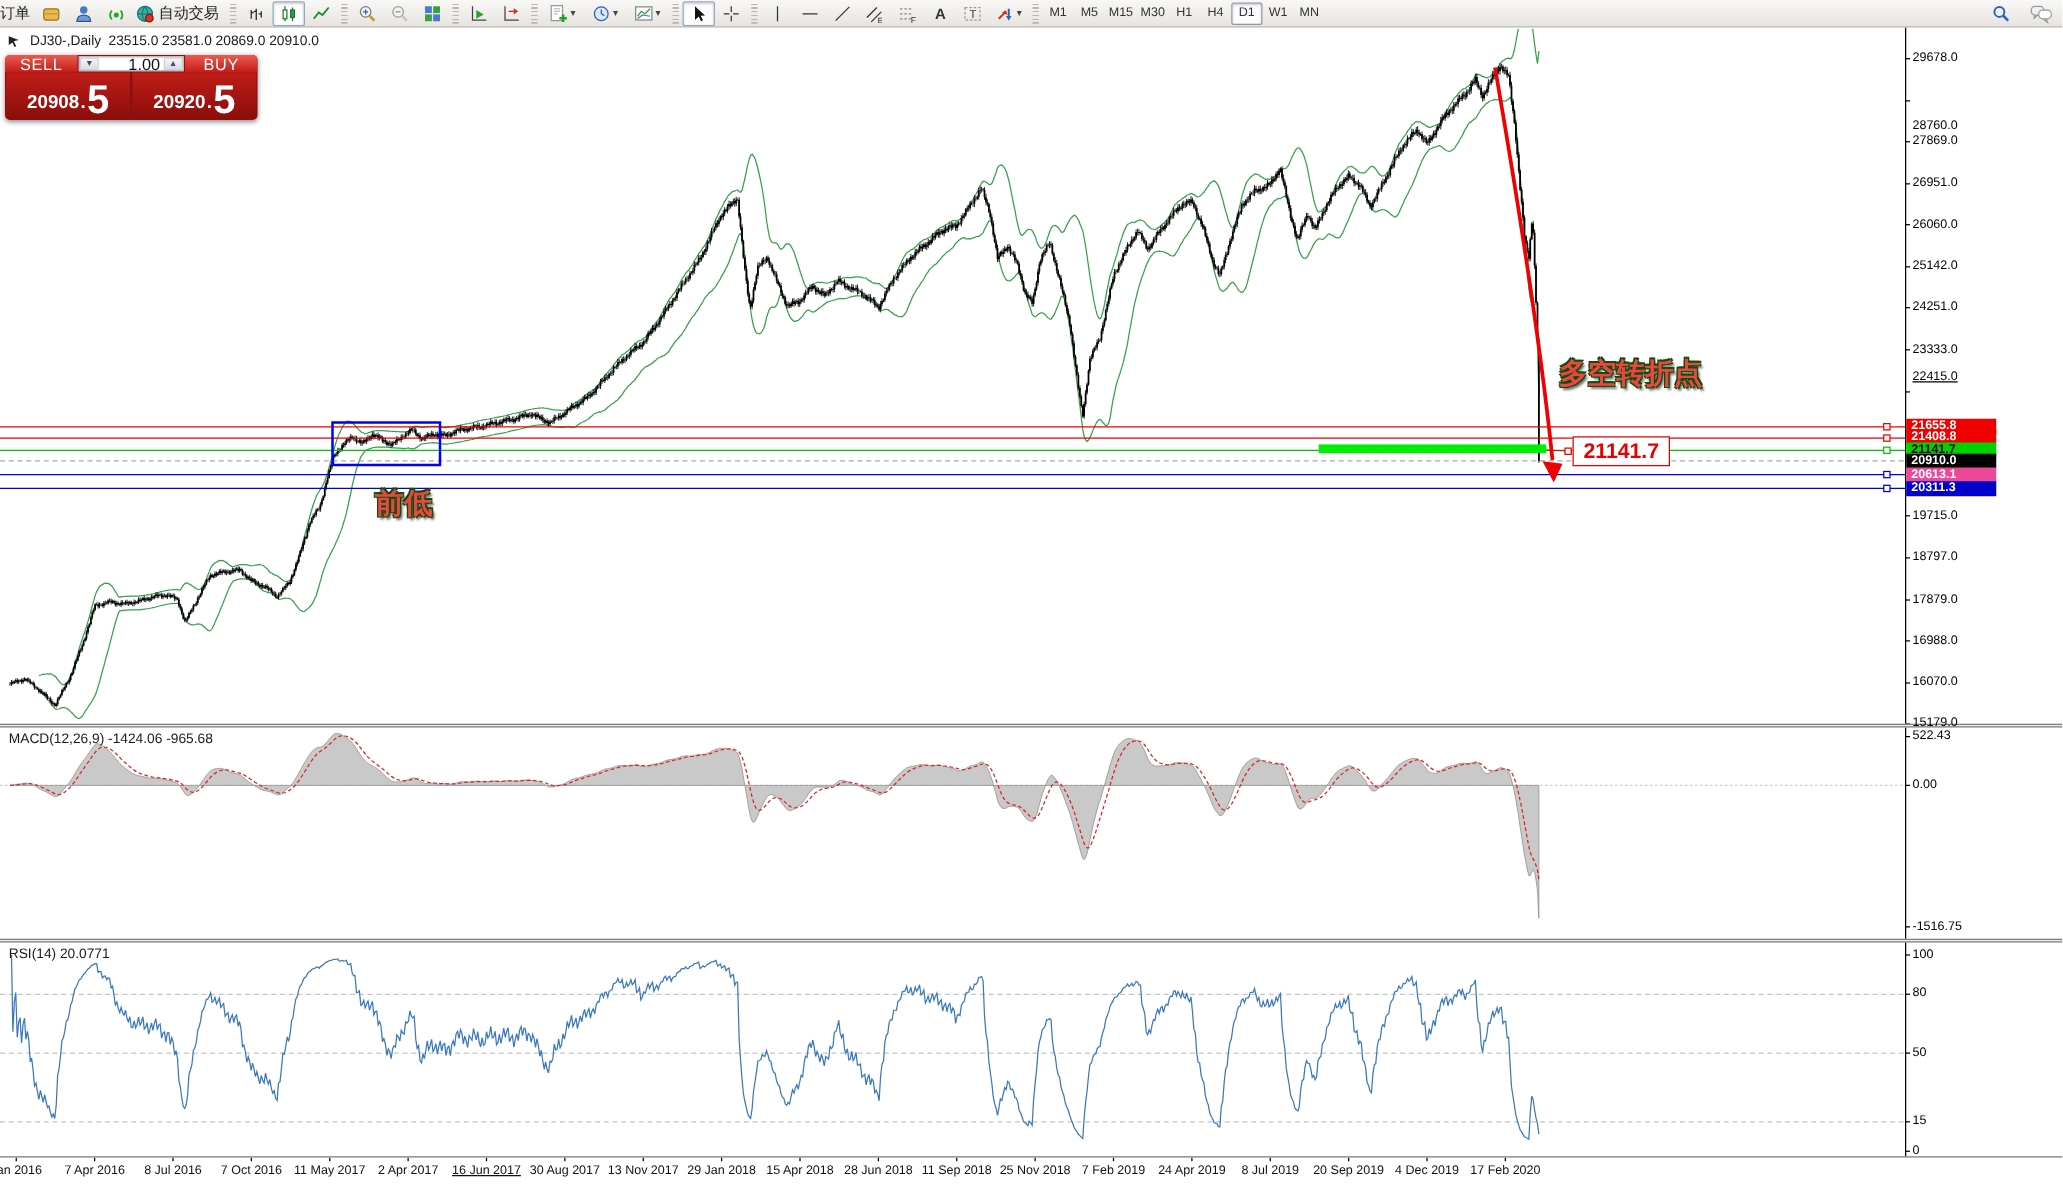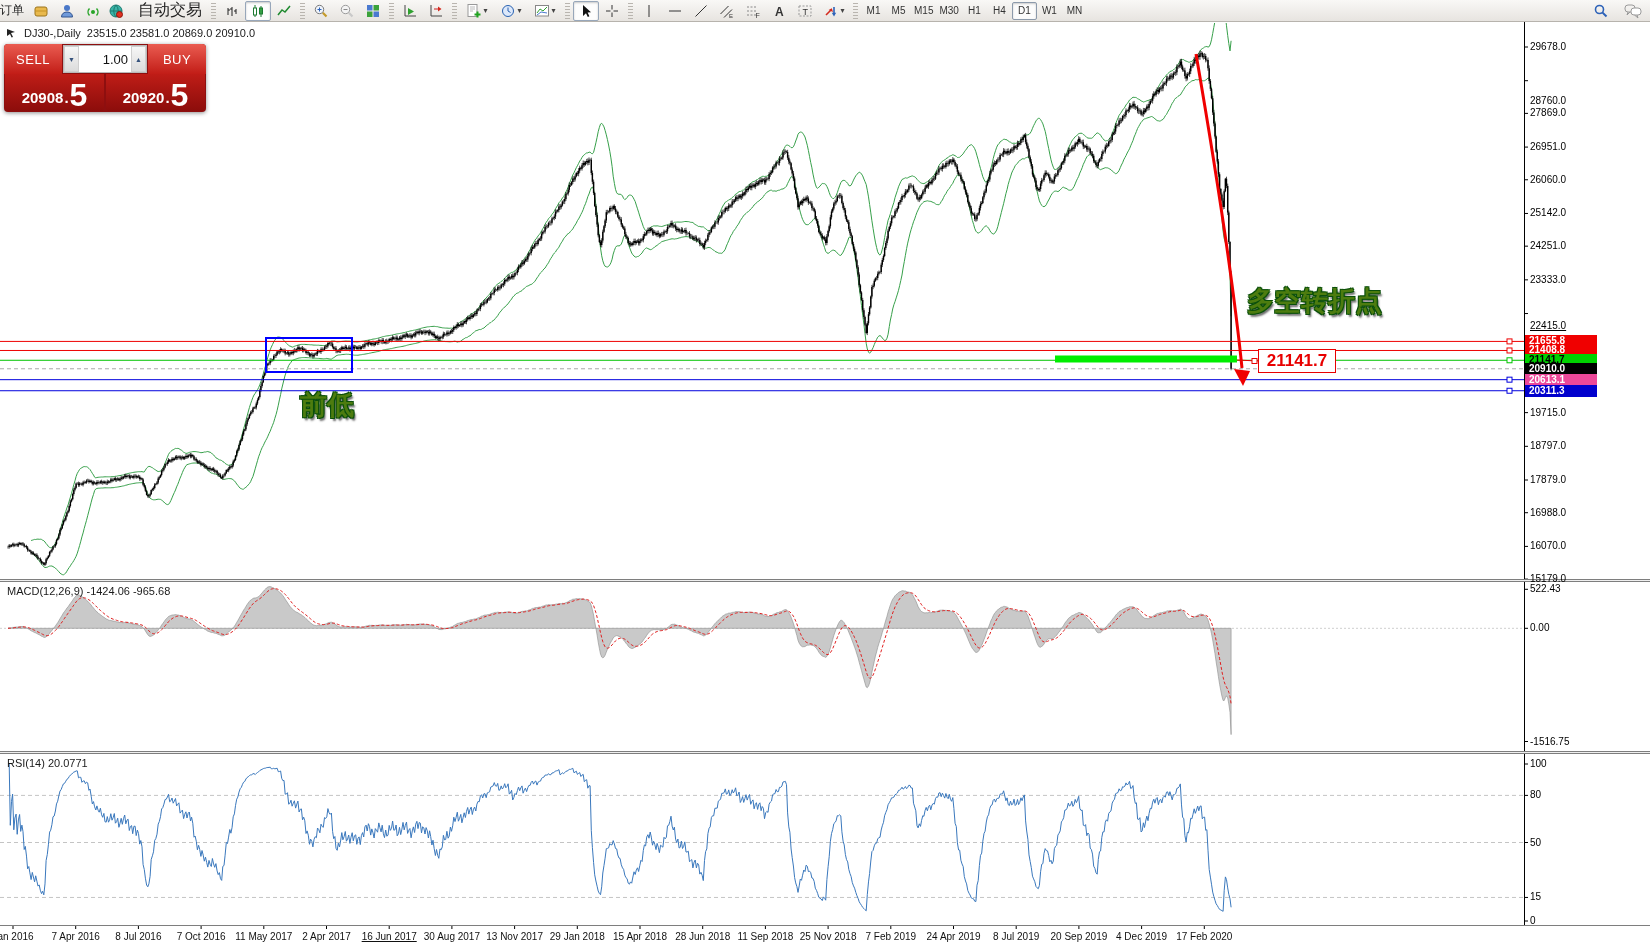--- a/index.html
+++ b/index.html
@@ -5,50 +5,50 @@
 *{margin:0;padding:0;box-sizing:border-box}
 html,body{width:1650px;height:948px;overflow:hidden}
 body{position:relative;font-family:"Liberation Sans",sans-serif;background:#fff;font-size:11px}
 
 #toolbar{position:absolute;top:0;left:0;width:1650px;height:22px;background:linear-gradient(#f9f8f6,#e7e4e0);border-bottom:1px solid #b7b3ad;display:flex;align-items:center;z-index:40;color:#222}
 .tb-grip{width:5px;height:16px;margin:0 3px;background:repeating-linear-gradient(to bottom,#b9b5af 0 1px,transparent 1px 3px)}
 .tb-group{display:flex;align-items:center;height:22px}
 .tb-btn{width:26px;height:20px;display:flex;align-items:center;justify-content:center;border:1px solid transparent;border-radius:2px;cursor:default}
 .tb-btn.active{background:#fdfdfd;border:1px solid #98a7ba;box-shadow:inset 0 1px 2px #c9c9c9}
 .tb-text-btn{padding:0 4px 0 0;font-size:12px;white-space:nowrap;overflow:hidden}
-.tb-auto{display:flex;align-items:center;gap:14px;padding:0 6px 0 2px;font-size:16px}
+.tb-auto{display:flex;align-items:center;gap:3px;padding:0 6px 0 2px;font-size:12px}
 .caret{font-size:8px;color:#444;margin-left:1px}
 .tf-btn{min-width:25px;height:18px;display:flex;align-items:center;justify-content:center;font-size:10px;color:#333;border:1px solid transparent;border-radius:2px;padding:0 2px}
 .tf-btn.active{background:#fcfcfc;border:1px solid #8c9aab;box-shadow:inset 0 1px 2px #ccc}
 #tb-right{position:absolute;right:4px;top:0;height:22px;display:flex;align-items:center;gap:6px}
 
 #chart-header{position:absolute;left:6px;top:27px;display:flex;align-items:center;gap:6px;z-index:20;font-size:11px;color:#1a1a1a}
 
 #trade-panel{position:absolute;left:4px;top:44px;width:202px;z-index:35;border-radius:4px;overflow:hidden;box-shadow:0 1px 4px rgba(0,0,0,.45);background:#8e0f0f}
-.tp-row1{display:flex;height:30px}
+.tp-row1{display:flex;height:14px}
 .sell-btn,.buy-btn{flex:0 0 58px;background:linear-gradient(#ea5c51,#c21d17);color:#fff;font-size:13px;display:flex;align-items:center;justify-content:center;letter-spacing:.5px}
 .vol-box{flex:1;background:#fff;border:1px solid #b9b9b9;display:flex;align-items:stretch;margin:1px}
 .vol-btn{width:15px;background:linear-gradient(#f6f6f6,#dcdcdc);border:1px solid #cfcfcf;display:flex;align-items:center;justify-content:center;font-size:7px;color:#35527c}
 .vol-value{flex:1;display:flex;align-items:center;justify-content:flex-end;padding-right:3px;font-size:13px;color:#111}
 .tp-row2{display:flex;height:38px;gap:2px;padding:0 1px 1px 1px}
 .price-tile{flex:1;background:linear-gradient(#bf1d17,#8c0d0b);color:#fff;display:flex;align-items:flex-end;justify-content:center;border-radius:0 0 3px 3px;padding-bottom:1px}
 .price-int{font-size:15px;font-weight:bold;margin-bottom:4px}
 .price-dot{font-size:15px;font-weight:bold;margin:0 1px 4px 1px}
 .price-frac{font-size:32px;font-weight:bold;line-height:30px}
 
 #chart-svg{position:absolute;left:0;top:0;z-index:5}
 .sep{position:absolute;left:0;width:1650px;height:3px;background:#efefef;border-top:1px solid #7e7e7e;border-bottom:1px solid #7e7e7e;z-index:8}
 #indicator-label-macd,#indicator-label-rsi{position:absolute;left:7px;z-index:12;font-size:11px;color:#1a1a1a}
 #indicator-label-macd{top:585px}
 #indicator-label-rsi{top:757px}
 .axis-label{position:absolute;left:1530px;font-size:10px;color:#000;z-index:12;white-space:nowrap}
 .level-label{position:absolute;left:1525px;width:72px;height:12px;line-height:12px;font-size:10px;font-weight:bold;padding-left:4px;z-index:13;white-space:nowrap}
 .date-label{position:absolute;top:931px;font-size:10px;color:#111;transform:translateX(-50%);z-index:12;white-space:nowrap}
 
-.cn-label{position:absolute;font-size:27px;font-weight:bold;color:#4d7c0f;z-index:25;font-family:Liberation Serif, serif;
+.cn-label{position:absolute;font-size:23px;font-weight:bold;color:#ef4444;z-index:25;font-family:Liberation Serif, serif;
  text-shadow:1px 1px 0 #0b500b,-1px 1px 0 #0b500b,1px -1px 0 #0b500b,-1px -1px 0 #0b500b,2px 3px 2px rgba(40,40,40,.7)}
 #ann-turning-point{left:1247px;top:283px}
 #ann-prev-low{left:300px;top:387px}
 #price-tag{position:absolute;left:1258px;top:349px;width:78px;height:24px;background:#fff;border:1px solid #e80000;color:#e80000;font-size:17px;font-weight:bold;display:flex;align-items:center;justify-content:center;z-index:24}
 </style>
 </head>
 <body>
 
 <div id="toolbar">
   <div class="tb-group">
@@ -421,21 +421,21 @@
     <div class="level-label" style="top: 373.673px; background: #ec4899; color: rgb(255, 255, 255);">20613.1</div>
     <div class="level-label" style="top: 384.749px; background: rgb(0, 0, 205); color: rgb(255, 255, 255);">20311.3</div>
     <div class="axis-label" style="top: 41px;">29678.0</div>
     <div class="axis-label" style="top: 74.6897px; margin-top: 20px;">28760.0</div>
     <div class="axis-label" style="top: 107.388px;">27869.0</div>
     <div class="axis-label" style="top: 141.078px;">26951.0</div>
     <div class="axis-label" style="top: 173.777px;">26060.0</div>
     <div class="axis-label" style="top: 207.467px;">25142.0</div>
     <div class="axis-label" style="top: 240.165px;">24251.0</div>
     <div class="axis-label" style="top: 273.855px;">23333.0</div>
-    <div class="axis-label" style="top: 320px; text-decoration: underline;">22415.0</div>
+    <div class="axis-label" style="top: 296px; text-decoration: underline;">22415.0</div>
     <div class="axis-label" style="top: 406.632px;">19715.0</div>
     <div class="axis-label" style="top: 440.322px;">18797.0</div>
     <div class="axis-label" style="top: 474.012px;">17879.0</div>
     <div class="axis-label" style="top: 506.71px;">16988.0</div>
     <div class="axis-label" style="top: 540.4px;">16070.0</div>
     <div class="axis-label" style="top: 573.099px;">15179.0</div>
     <div class="axis-label" style="top: 583.306px;">522.43</div>
     <div class="axis-label" style="top: 622.3px;">0.00</div>
     <div class="axis-label" style="top: 735.509px;">-1516.75</div>
     <div class="axis-label" style="top: 758px;">100</div>

